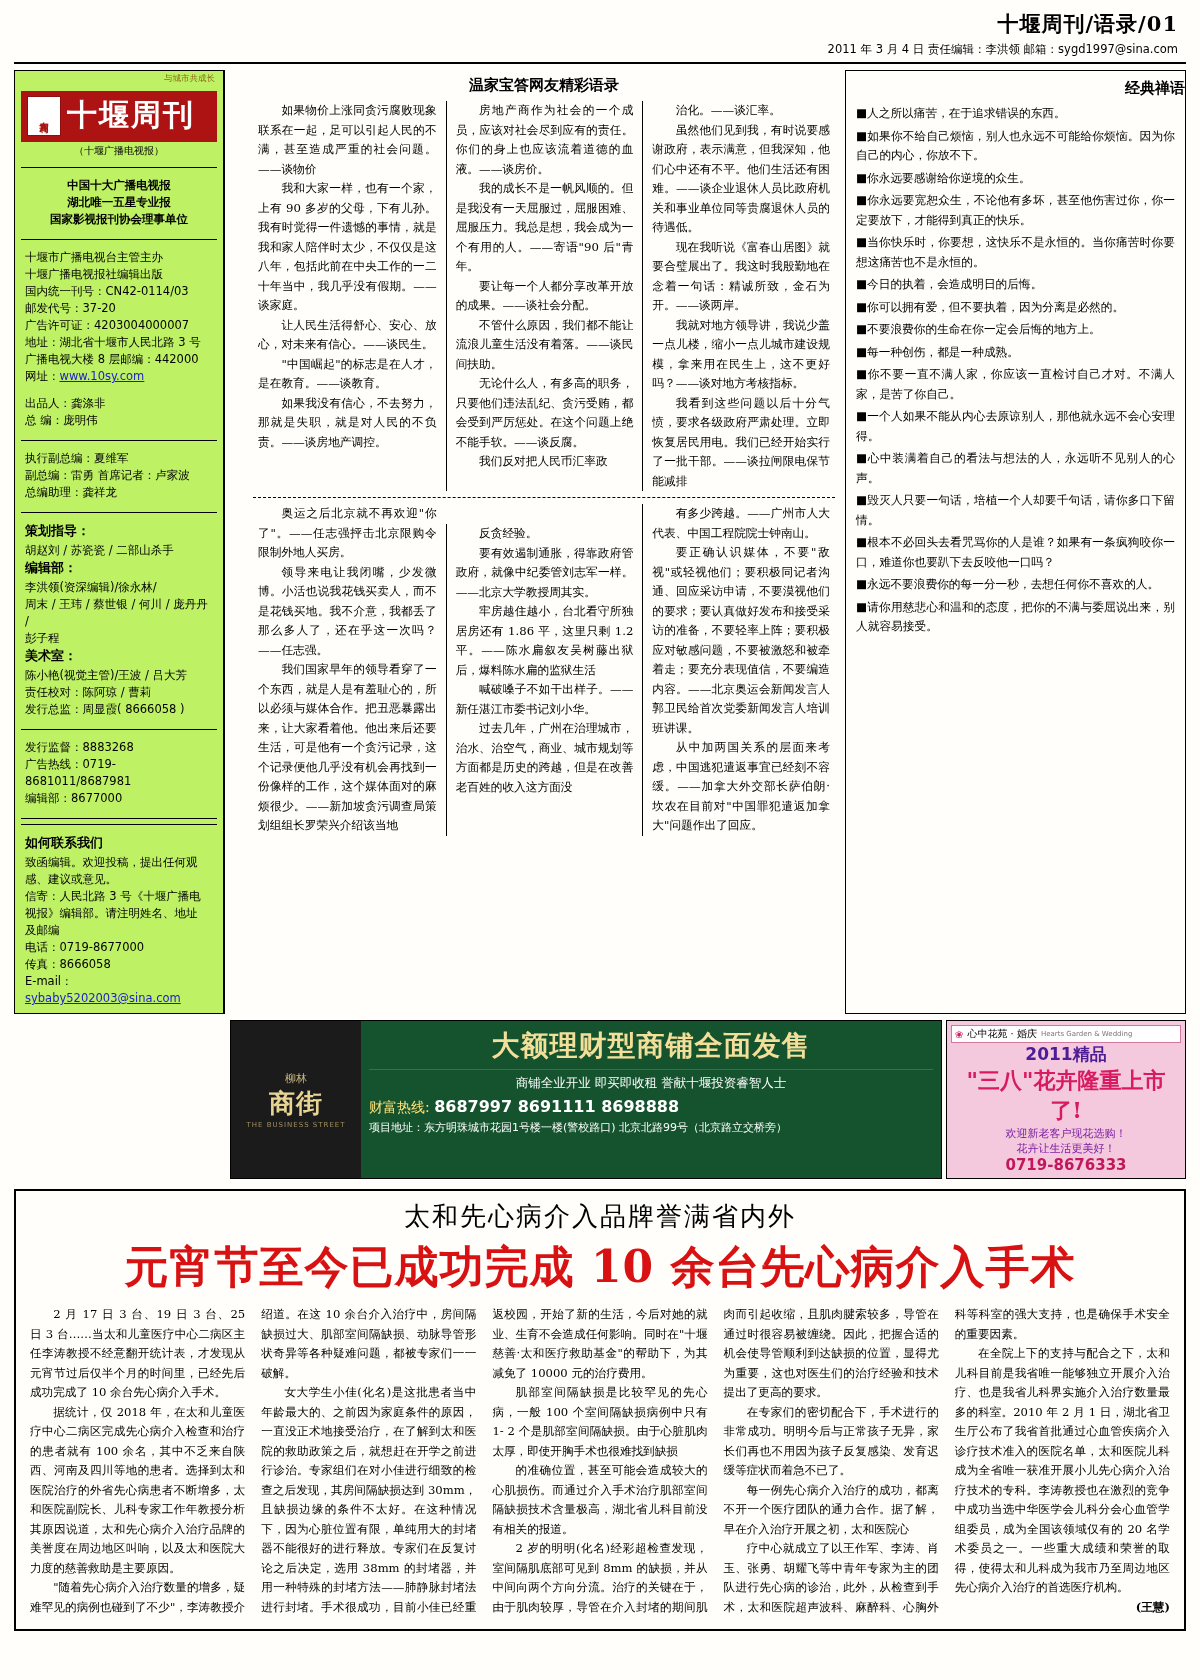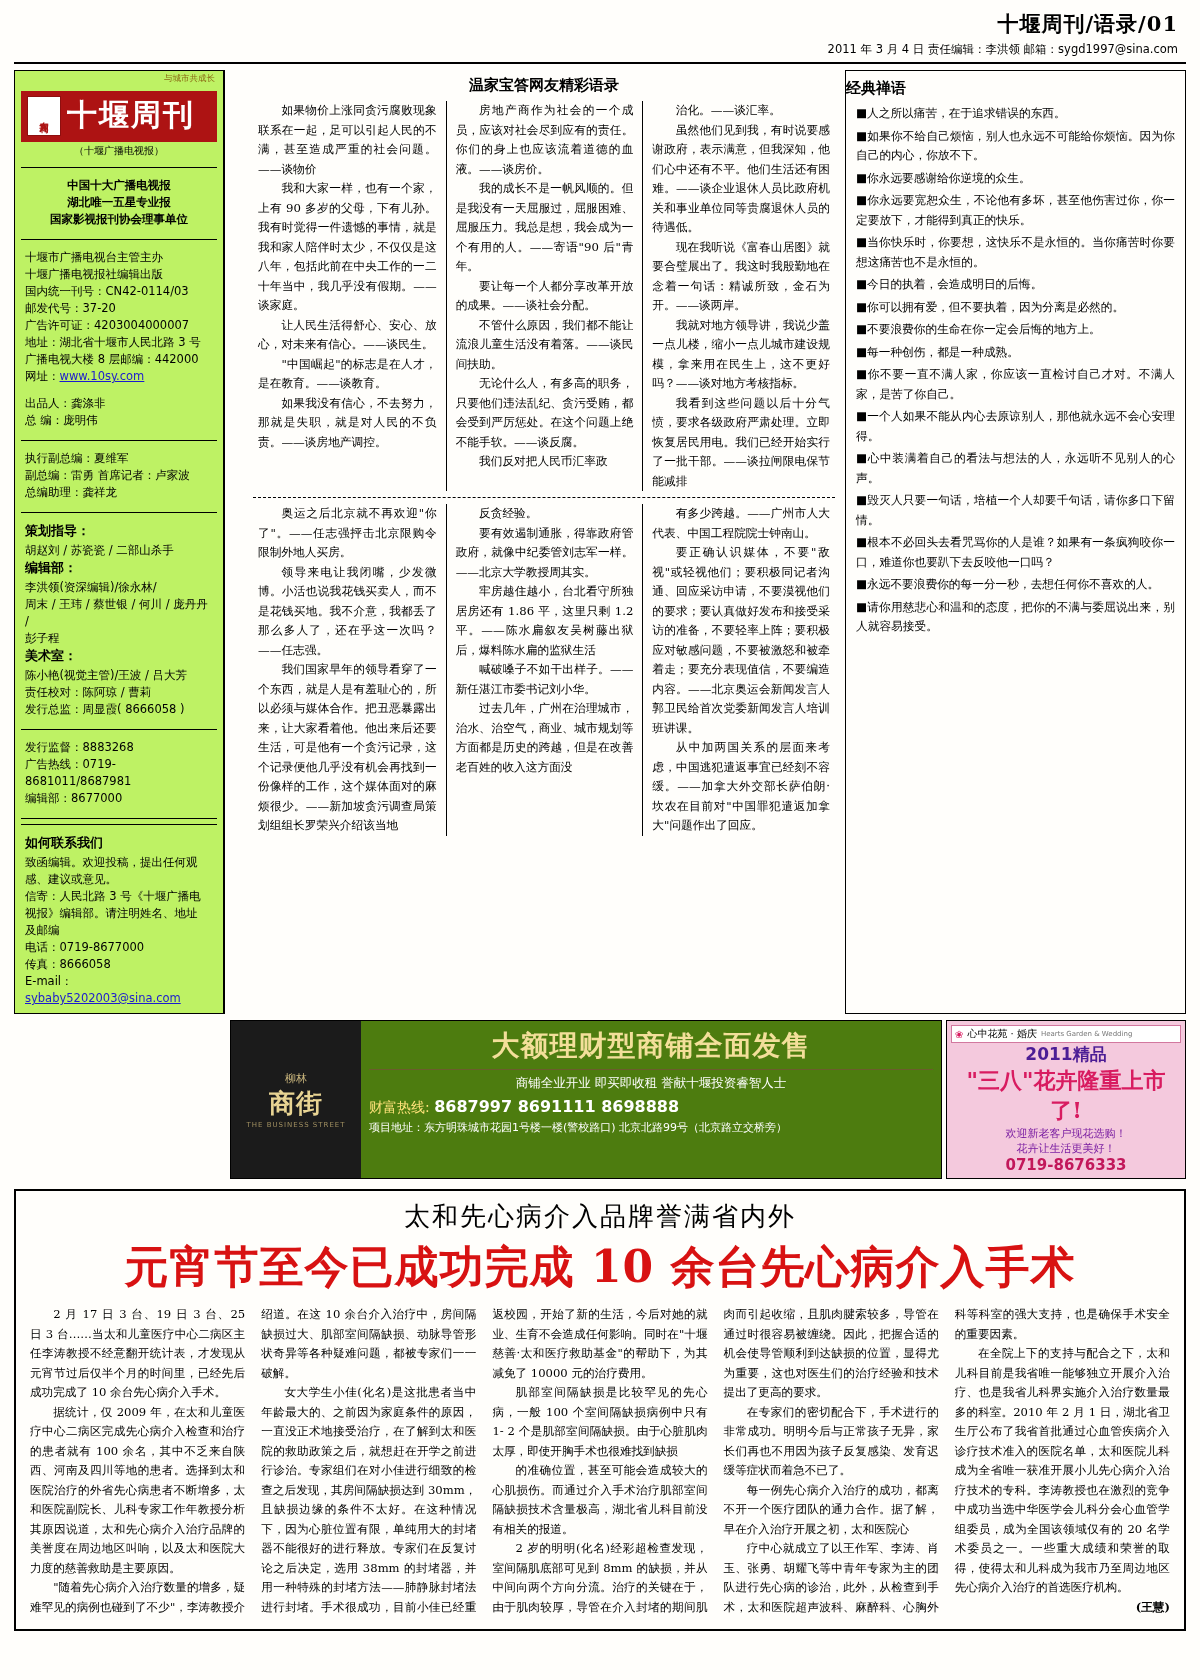--- a/index.html
+++ b/index.html
@@ -49,35 +49,35 @@
 
   
   .art-h { text-align:center; font-weight:bold; font-size:15px;
            font-family:"DejaVu Serif","Liberation Serif",serif; padding:6px 4px 6px; }
   .body-col { font-size:11.7px; line-height:19.5px; padding:0 9px; text-align:justify;
               font-family:"DejaVu Serif","Liberation Serif",serif; }
   .body-col p { margin:0 0 0 0; text-indent:2em; }
   .dash-rule { border-top:1px dashed #000; margin:6px 4px; }
 
   .zen-box { border:1px solid #000; height:100%; }
-  .zen-h { text-align:left; font-weight:bold; font-size:15px; padding:8px 0 6px;
+  .zen-h { text-align:right; font-weight:bold; font-size:15px; padding:8px 0 6px;
            font-family:"DejaVu Serif","Liberation Serif",serif; }
   .zen-body { font-size:11.7px; line-height:19.5px; padding:0 10px 8px; text-align:justify;
               font-family:"DejaVu Serif","Liberation Serif",serif; }
   .zen-body p { margin:0 0 3px 0; }
 
   
   .adrow { display:flex; margin-top:6px; gap:4px; }
   .ad1 { flex:1; border:1px solid #000; background:#111; position:relative;
          display:flex; align-items:stretch; }
   .ad1-left { width:130px; background:#1b1b1b; color:#d8c27a; display:flex;
               flex-direction:column; align-items:center; justify-content:center; }
   .ad1-left .willow { font-size:26px; font-weight:bold; font-family:"DejaVu Serif",serif;
               color:#e8d493; letter-spacing:1px; }
-  .ad1-mid { flex:1; background:#4d7c0f; color:#f3df9a; padding:6px 8px; }
+  .ad1-mid { flex:1; background:#14532d; color:#f3df9a; padding:6px 8px; }
   .ad1-mid .l1 { font-size:28px; font-weight:bold; text-align:center;
                  font-family:"DejaVu Serif",serif; letter-spacing:1px; }
   .ad1-mid .l2 { font-size:12.5px; text-align:center; color:#fff; margin-top:4px;
                  border-top:1px solid #6b5c2c; padding-top:5px; }
   .ad1-mid .l3 { font-size:14px; color:#ffe27a; margin-top:5px; }
   .ad1-mid .l3 b { color:#fff; font-size:16px; }
   .ad1-mid .l4 { font-size:11px; color:#fff; margin-top:3px; }
   .ad2 { width:240px; border:1px solid #000; background:#f4c9dd; position:relative;
          padding:4px; }
   .ad2 .hdr { background:#fff; font-size:10px; padding:1px 3px; display:flex;
@@ -211,21 +211,21 @@
           <p>我看到这些问题以后十分气愤，要求各级政府严肃处理。立即恢复居民用电。我们已经开始实行了一批干部。——谈拉闸限电保节能减排</p>
         </div>
       </div>
       <div class="dash-rule"></div>
       <div style="display:flex;">
         <div style="width:205px;" class="body-col">
           <p>奥运之后北京就不再欢迎"你了"。——任志强抨击北京限购令限制外地人买房。</p>
           <p>领导来电让我闭嘴，少发微博。小活也说我花钱买卖人，而不是花钱买地。我不介意，我都丢了那么多人了，还在乎这一次吗？——任志强。</p>
           <p>我们国家早年的领导看穿了一个东西，就是人是有羞耻心的，所以必须与媒体合作。把丑恶暴露出来，让大家看着他。他出来后还要生活，可是他有一个贪污记录，这个记录便他几乎没有机会再找到一份像样的工作，这个媒体面对的麻烦很少。——新加坡贪污调查局策划组组长罗荣兴介绍该当地</p>
         </div>
-        <div style="width:205px;" class="body-col vline">
+        <div style="width:205px;margin-top:20px;" class="body-col vline">
           <p>反贪经验。</p>
           <p>要有效遏制通胀，得靠政府管政府，就像中纪委管刘志军一样。——北京大学教授周其实。</p>
           <p>牢房越住越小，台北看守所独居房还有 1.86 平，这里只剩 1.2 平。——陈水扁叙友吴树藤出狱后，爆料陈水扁的监狱生活</p>
           <p>喊破嗓子不如干出样子。——新任湛江市委书记刘小华。</p>
           <p>过去几年，广州在治理城市，治水、治空气，商业、城市规划等方面都是历史的跨越，但是在改善老百姓的收入这方面没</p>
         </div>
         <div style="width:205px;" class="body-col vline">
           <p>有多少跨越。——广州市人大代表、中国工程院院士钟南山。</p>
           <p>要正确认识媒体，不要"敌视"或轻视他们；要积极同记者沟通、回应采访申请，不要漠视他们的要求；要认真做好发布和接受采访的准备，不要轻率上阵；要积极应对敏感问题，不要被激怒和被牵着走；要充分表现值信，不要编造内容。——北京奥运会新闻发言人郭卫民给首次党委新闻发言人培训班讲课。</p>
           <p>从中加两国关系的层面来考虑，中国逃犯遣返事宜已经刻不容缓。——加拿大外交部长萨伯朗·坎农在目前对"中国罪犯遣返加拿大"问题作出了回应。</p>
@@ -284,21 +284,21 @@
       <div class="mid">花卉让生活更美好！</div>
       <div class="tel">0719-8676333</div>
     </div>
   </div>
 
   <div class="feature">
     <div class="f-sub">太和先心病介入品牌誉满省内外</div>
     <div class="f-title">元宵节至今已成功完成 10 余台先心病介入手术</div>
     <div class="f-cols">
       <p>2 月 17 日 3 台、19 日 3 台、25 日 3 台……当太和儿童医疗中心二病区主任李涛教授不经意翻开统计表，才发现从元宵节过后仅半个月的时间里，已经先后成功完成了 10 余台先心病介入手术。</p>
-      <p>据统计，仅 2009 年，在太和儿童医疗中心二病区完成先心病介入检查和治疗的患者就有 100 余名，其中不乏来自陕西、河南及四川等地的患者。选择到太和医院治疗的外省先心病患者不断增多，太和医院副院长、儿科专家工作年教授分析其原因说道，太和先心病介入治疗品牌的美誉度在周边地区叫响，以及太和医院大力度的慈善救助是主要原因。</p>
+      <p>据统计，仅 2018 年，在太和儿童医疗中心二病区完成先心病介入检查和治疗的患者就有 100 余名，其中不乏来自陕西、河南及四川等地的患者。选择到太和医院治疗的外省先心病患者不断增多，太和医院副院长、儿科专家工作年教授分析其原因说道，太和先心病介入治疗品牌的美誉度在周边地区叫响，以及太和医院大力度的慈善救助是主要原因。</p>
       <p>"随着先心病介入治疗数量的增多，疑难罕见的病例也碰到了不少"，李涛教授介绍道。在这 10 余台介入治疗中，房间隔缺损过大、肌部室间隔缺损、动脉导管形状奇异等各种疑难问题，都被专家们一一破解。</p>
       <p>女大学生小佳(化名)是这批患者当中年龄最大的、之前因为家庭条件的原因，一直没正术地接受治疗，在了解到太和医院的救助政策之后，就想赶在开学之前进行诊治。专家组们在对小佳进行细致的检查之后发现，其房间隔缺损达到 30mm，且缺损边缘的条件不太好。在这种情况下，因为心脏位置有限，单纯用大的封堵器不能很好的进行释放。专家们在反复讨论之后决定，选用 38mm 的封堵器，并用一种特殊的封堵方法——肺静脉封堵法进行封堵。手术很成功，目前小佳已经重返校园，开始了新的生活，今后对她的就业、生育不会造成任何影响。同时在"十堰慈善·太和医疗救助基金"的帮助下，为其减免了 10000 元的治疗费用。</p>
       <p>肌部室间隔缺损是比较罕见的先心病，一般 100 个室间隔缺损病例中只有 1- 2 个是肌部室间隔缺损。由于心脏肌肉太厚，即使开胸手术也很难找到缺损</p>
       <p>的准确位置，甚至可能会造成较大的心肌损伤。而通过介入手术治疗肌部室间隔缺损技术含量极高，湖北省儿科目前没有相关的报道。</p>
       <p>2 岁的明明(化名)经彩超检查发现，室间隔肌底部可见到 8mm 的缺损，并从中间向两个方向分流。治疗的关键在于，由于肌肉较厚，导管在介入封堵的期间肌肉而引起收缩，且肌肉腱索较多，导管在通过时很容易被缠绕。因此，把握合适的机会使导管顺利到达缺损的位置，显得尤为重要，这也对医生们的治疗经验和技术提出了更高的要求。</p>
       <p>在专家们的密切配合下，手术进行的非常成功。明明今后与正常孩子无异，家长们再也不用因为孩子反复感染、发育迟缓等症状而着急不已了。</p>
       <p>每一例先心病介入治疗的成功，都离不开一个医疗团队的通力合作。据了解，早在介入治疗开展之初，太和医院心</p>
       <p>疗中心就成立了以王作军、李涛、肖玉、张勇、胡耀飞等中青年专家为主的团队进行先心病的诊治，此外，从检查到手术，太和医院超声波科、麻醉科、心胸外科等科室的强大支持，也是确保手术安全的重要因素。</p>
       <p>在全院上下的支持与配合之下，太和儿科目前是我省唯一能够独立开展介入治疗、也是我省儿科界实施介入治疗数量最多的科室。2010 年 2 月 1 日，湖北省卫生厅公布了我省首批通过心血管疾病介入诊疗技术准入的医院名单，太和医院儿科成为全省唯一获准开展小儿先心病介入治疗技术的专科。李涛教授也在激烈的竞争中成功当选中华医学会儿科分会心血管学组委员，成为全国该领域仅有的 20 名学术委员之一。一些重大成绩和荣誉的取得，使得太和儿科成为我市乃至周边地区先心病介入治疗的首选医疗机构。</p>
       <p class="f-sign">(王慧)</p>

